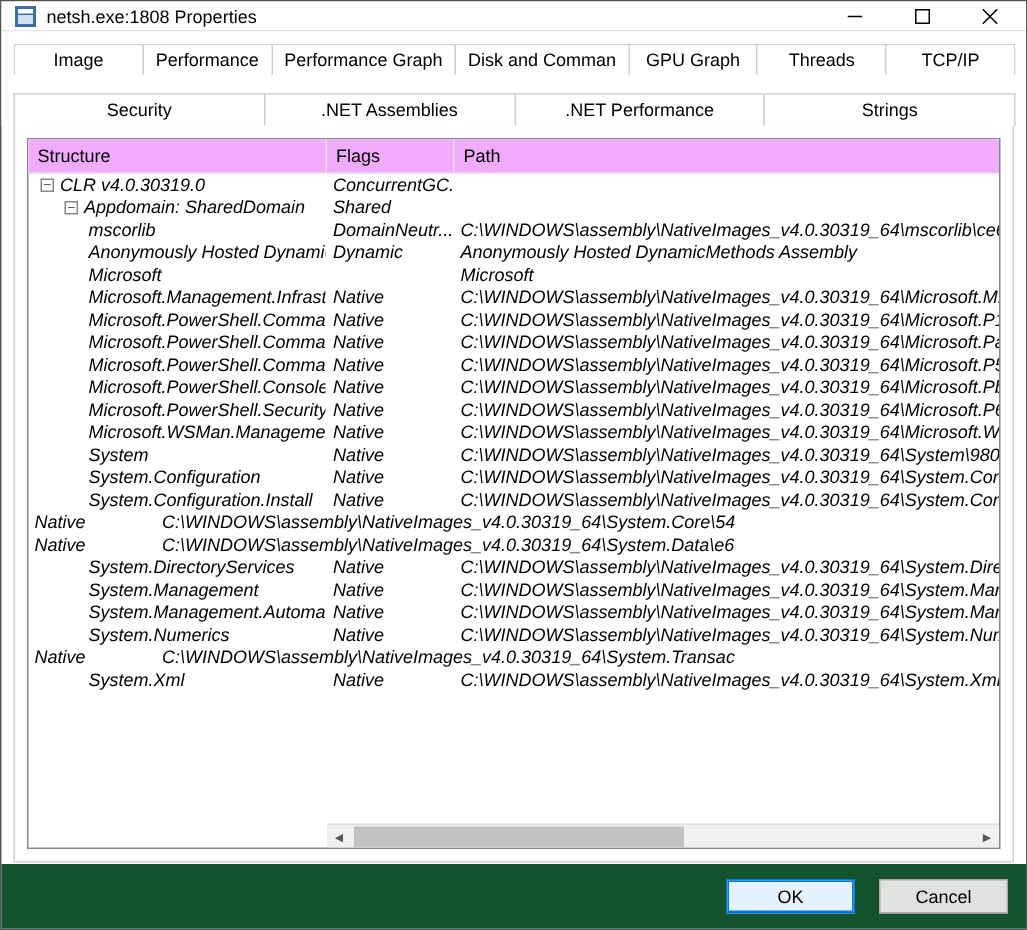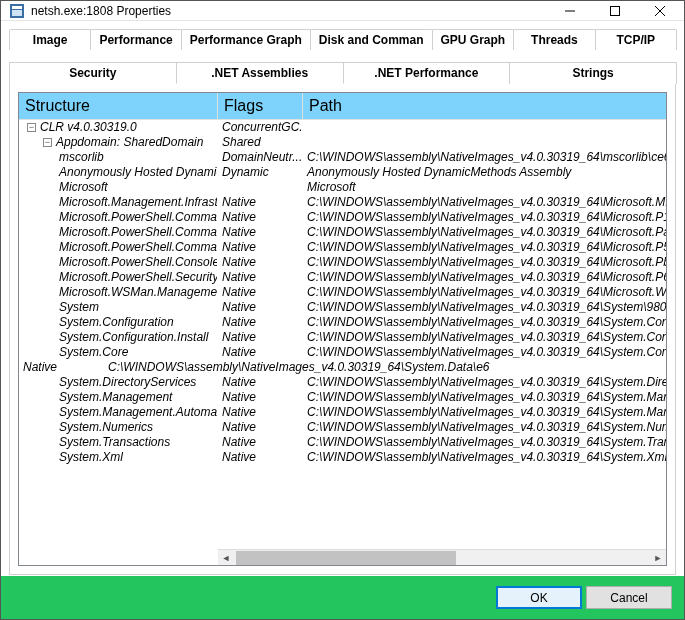--- a/index.html
+++ b/index.html
@@ -44,21 +44,20 @@
     font-family: "Segoe UI", sans-serif;
   }
   .win-btn svg { display:block; }
   .tabs-area {
     padding: 8px 8px 0 8px;
     background: #fff;
   }
   .tabrow {
     display: flex;
     margin:0;
-    font-weight:bold;
   }
   .tab {
     border: 1px solid #d0d0d0;
     border-bottom: none;
     padding: 3px 8px;
     font-size: 12px;
     background: #fff;
     white-space: nowrap;
     text-align: center;
     margin-right: -1px;
@@ -96,23 +95,23 @@
     min-height:0;
   }
   .lv-header {
     display:flex;
     background:#fff;
     border-bottom:1px solid #e0e0e0;
     flex:0 0 auto;
   }
   .lv-header .col {
     padding:4px 6px;
-    font-size:16px;
+    font-size:12px;
     border-right:1px solid #e0e0e0;
-    background:#7dd3fc;
+    background:#f0abfc;
   }
   .lv-body {
     flex:1;
     overflow:hidden;
     font-size:12px;
     position:relative;
   }
   .lv-scroll {
     position:absolute;
     bottom:0; left:199px; right:0;
@@ -151,22 +150,22 @@
     text-align:center;
     margin-right:4px;
     vertical-align:middle;
     background:#fff;
     color:#555;
   }
   .buttons-area {
     padding:10px 12px;
     display:flex;
     justify-content:flex-end;
-    gap:4px;
-    background:#22c55e;
+    gap:16px;
+    background:#14532d;
   }
   .btn {
     min-width:86px;
     height:23px;
     font-size:12px;
     border:1px solid #adadad;
     background:#e1e1e1;
     display:flex;align-items:center;justify-content:center;
   }
   .btn.primary {
@@ -303,21 +302,20 @@
             <div class="c-struct"><span class="indent2"><span>System.Configuration</span></span></div>
             <div class="c-flags">Native</div>
             <div class="c-path">C:\WINDOWS\assembly\NativeImages_v4.0.30319_64\System.Configur</div>
           </div>
           <div class="row">
             <div class="c-struct"><span class="indent2"><span>System.Configuration.Install</span></span></div>
             <div class="c-flags">Native</div>
             <div class="c-path">C:\WINDOWS\assembly\NativeImages_v4.0.30319_64\System.Confe64</div>
           </div>
           <div class="row">
-            <div class="c-struct"><span class="indent2"><span>System.Core</span></span></div>
             <div class="c-flags">Native</div>
             <div class="c-path">C:\WINDOWS\assembly\NativeImages_v4.0.30319_64\System.Core\54</div>
           </div>
           <div class="row">
             <div class="c-flags">Native</div>
             <div class="c-path">C:\WINDOWS\assembly\NativeImages_v4.0.30319_64\System.Data\e6</div>
           </div>
           <div class="row">
             <div class="c-struct"><span class="indent2"><span>System.DirectoryServices</span></span></div>
             <div class="c-flags">Native</div>
@@ -332,21 +330,20 @@
             <div class="c-struct"><span class="indent2"><span>System.Management.Automati...</span></span></div>
             <div class="c-flags">Native</div>
             <div class="c-path">C:\WINDOWS\assembly\NativeImages_v4.0.30319_64\System.Manaa5</div>
           </div>
           <div class="row">
             <div class="c-struct"><span class="indent2"><span>System.Numerics</span></span></div>
             <div class="c-flags">Native</div>
             <div class="c-path">C:\WINDOWS\assembly\NativeImages_v4.0.30319_64\System.Numeric</div>
           </div>
           <div class="row">
-            <div class="c-struct"><span class="indent2"><span>System.Transactions</span></span></div>
             <div class="c-flags">Native</div>
             <div class="c-path">C:\WINDOWS\assembly\NativeImages_v4.0.30319_64\System.Transac</div>
           </div>
           <div class="row">
             <div class="c-struct"><span class="indent2"><span>System.Xml</span></span></div>
             <div class="c-flags">Native</div>
             <div class="c-path">C:\WINDOWS\assembly\NativeImages_v4.0.30319_64\System.Xml\e41</div>
           </div>
           <div class="lv-scroll">
           <div class="arrow">◄</div>

